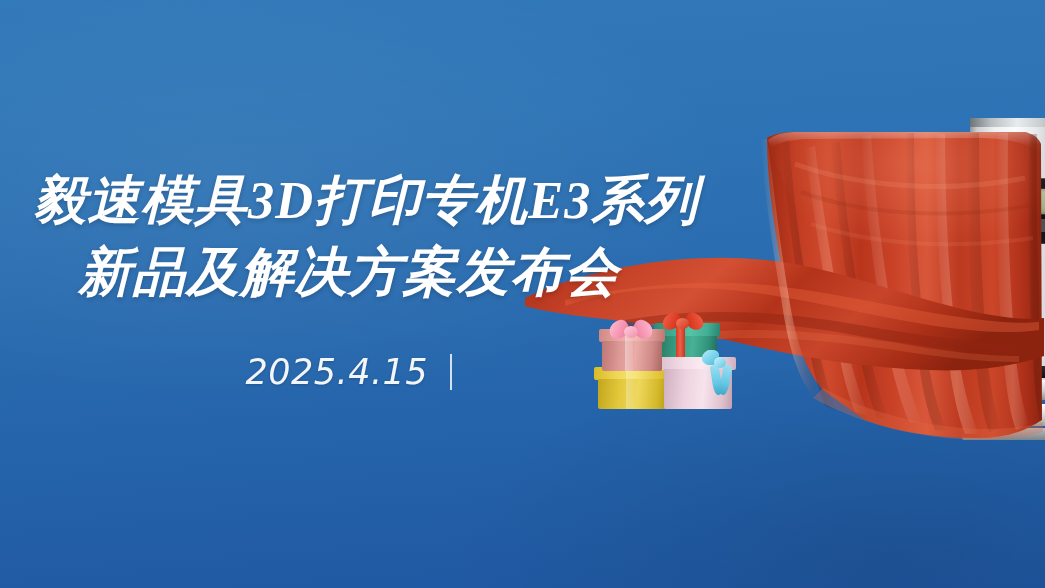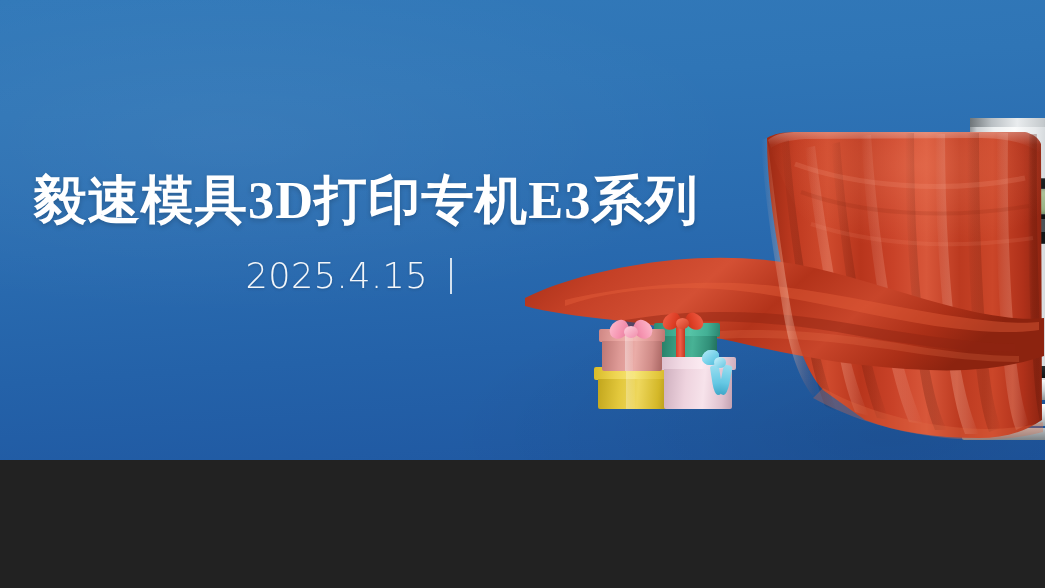--- a/index.html
+++ b/index.html
@@ -5,24 +5,25 @@
 <style>
   * { margin:0; padding:0; box-sizing:border-box; }
 
   html,body{
     background:#222;
   }
 
   #banner{
     position:relative;
     width:1045px;
-    height:460px;
+    height:588px;
     overflow:hidden;
     font-family:"Liberation Sans", sans-serif;
     background:linear-gradient(176deg,#3279b9 0%, #2f75b6 22%, #2a6cb0 48%, #2462a9 72%, #1f57a1 100%);
+    font-style:italic;
   }
 
   
   #bgSheen{
     position:absolute; inset:0;
     background:
       radial-gradient(ellipse 70% 55% at 22% 30%, rgba(255,255,255,.055), rgba(255,255,255,0) 70%),
       radial-gradient(ellipse 60% 50% at 85% 95%, rgba(0,0,0,.10), rgba(0,0,0,0) 70%);
     pointer-events:none;
   }
@@ -48,21 +49,21 @@
     letter-spacing:1px;
     font-size:52.5px;
   }
   #titleLine2{
     text-align:center;
     padding-right:8px;
     letter-spacing:1px;
   }
 
   #dateRow{
-    margin-top:20px;
+    margin-top:44px;
     display:flex;
     align-items:center;
     justify-content:center;
     padding-right:8px;
     gap:22px;
   }
   .date-txt{
     color:#f2f6fa;
     font-size:35px;
     font-weight:300;
@@ -446,20 +447,21 @@
       <div class="bow">
         <span></span>
           <span></span>
           <span></span>
       </div>
     </div>
   </div>
 
   <div id="textBlock">
     <div class="title-line" id="titleLine1">毅速模具3D打印专机E3系列</div>
+    <div class="title-line" id="titleLine2">新品及解决方案发布会</div>
 
     <div id="dateRow">
       <span class="date-txt">2025.4.15</span>
       <span id="dateSep"></span>
     </div>
   </div>
 
 </div>
 
 </body></html>

